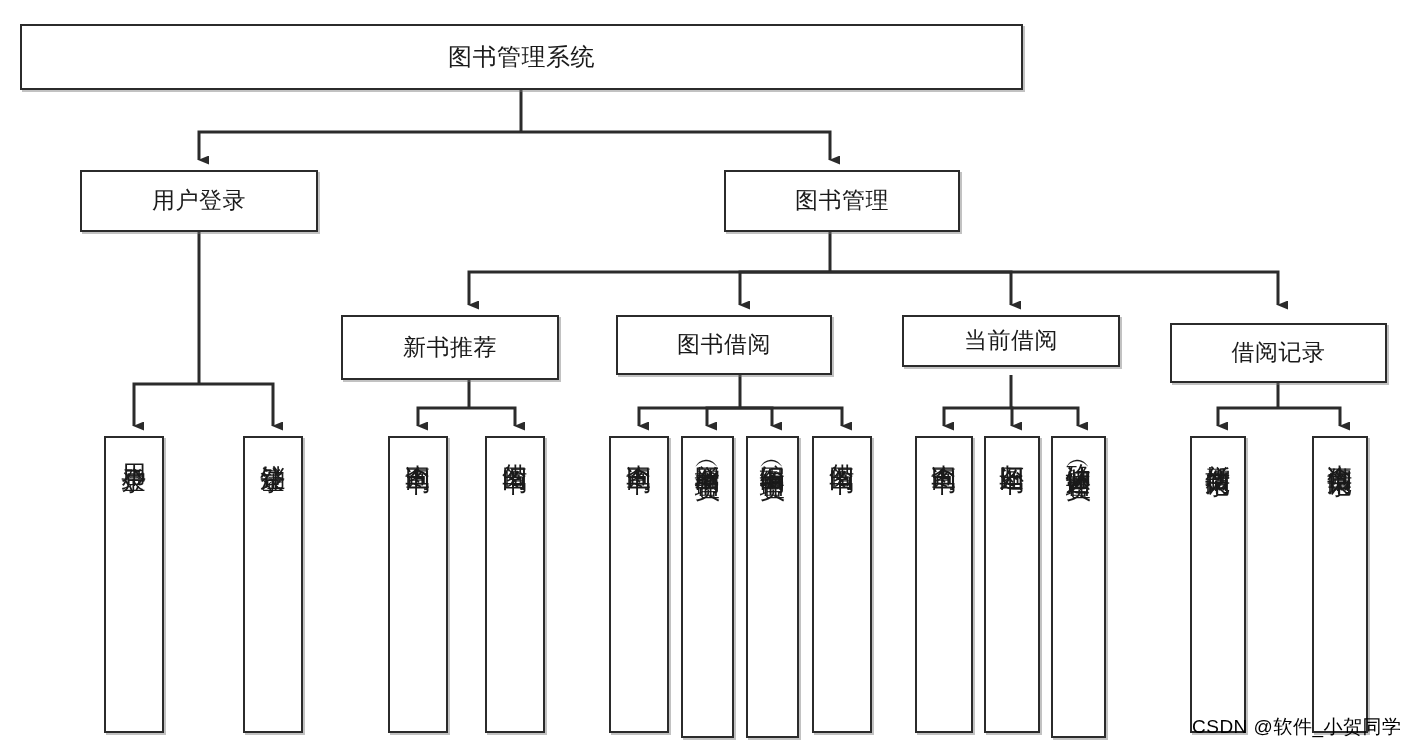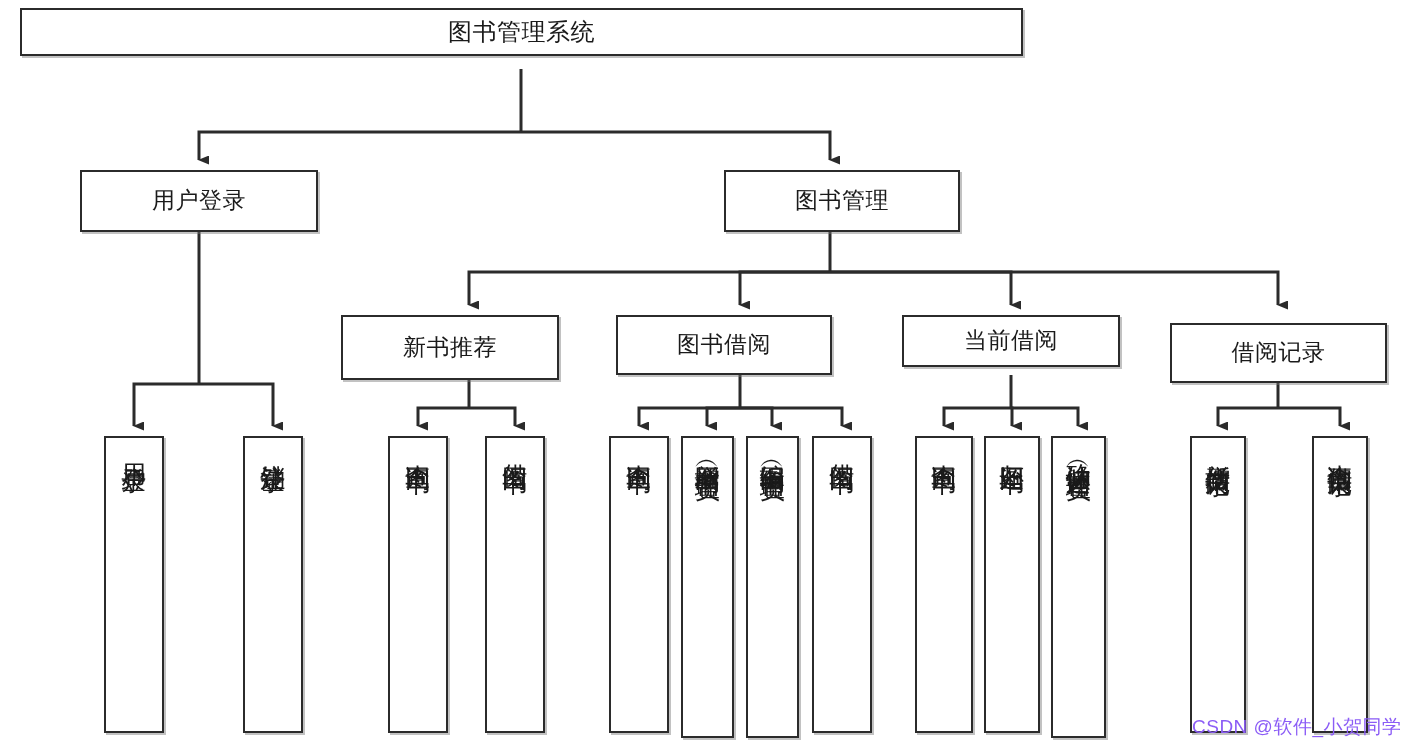--- a/index.html
+++ b/index.html
@@ -61,21 +61,21 @@
     writing-mode: vertical-rl;
     text-orientation: upright;
     font-size: 25px;
     line-height: 1.05;
     letter-spacing: 2px;
     white-space: nowrap;
   }
   .watermark {
     position: absolute;
     font-size: 19px;
-    color: #8b5cf6;
+    color: #000000;
     white-space: nowrap;
     letter-spacing: 0.5px;
     user-select: none;
   }
 </style>
 </head>
 <body>
 
 <div id="diagram-root">
 
@@ -109,21 +109,21 @@
         <path d="M 1011 408 L 944 408 L 944 426" marker-end="url(#arrowhead)"></path>
         <path d="M 1011 408 L 1012 408 L 1012 426" marker-end="url(#arrowhead)"></path>
         <path d="M 1011 408 L 1078 408 L 1078 426" marker-end="url(#arrowhead)"></path>
         <path d="M 1278 375 L 1278 408"></path>
         <path d="M 1278 408 L 1218 408 L 1218 426" marker-end="url(#arrowhead)"></path>
         <path d="M 1278 408 L 1340 408 L 1340 426" marker-end="url(#arrowhead)"></path>
       </g>
   </svg>
 
   <div id="nodes-layer">
-      <div class="node horiz root" style="left: 20px; top: 8px; width: 1003px; height: 48px;">
+      <div class="node horiz root" style="left: 20px; top: 24px; width: 1003px; height: 66px;">
         <span class="node-label">图书管理系统</span>
       </div>
       <div class="node horiz" style="left: 80px; top: 170px; width: 238px; height: 62px;">
         <span class="node-label">用户登录</span>
       </div>
       <div class="node horiz" style="left: 724px; top: 170px; width: 236px; height: 62px;">
         <span class="node-label">图书管理</span>
       </div>
       <div class="node horiz" style="left: 341px; top: 315px; width: 218px; height: 65px;">
         <span class="node-label">新书推荐</span>

